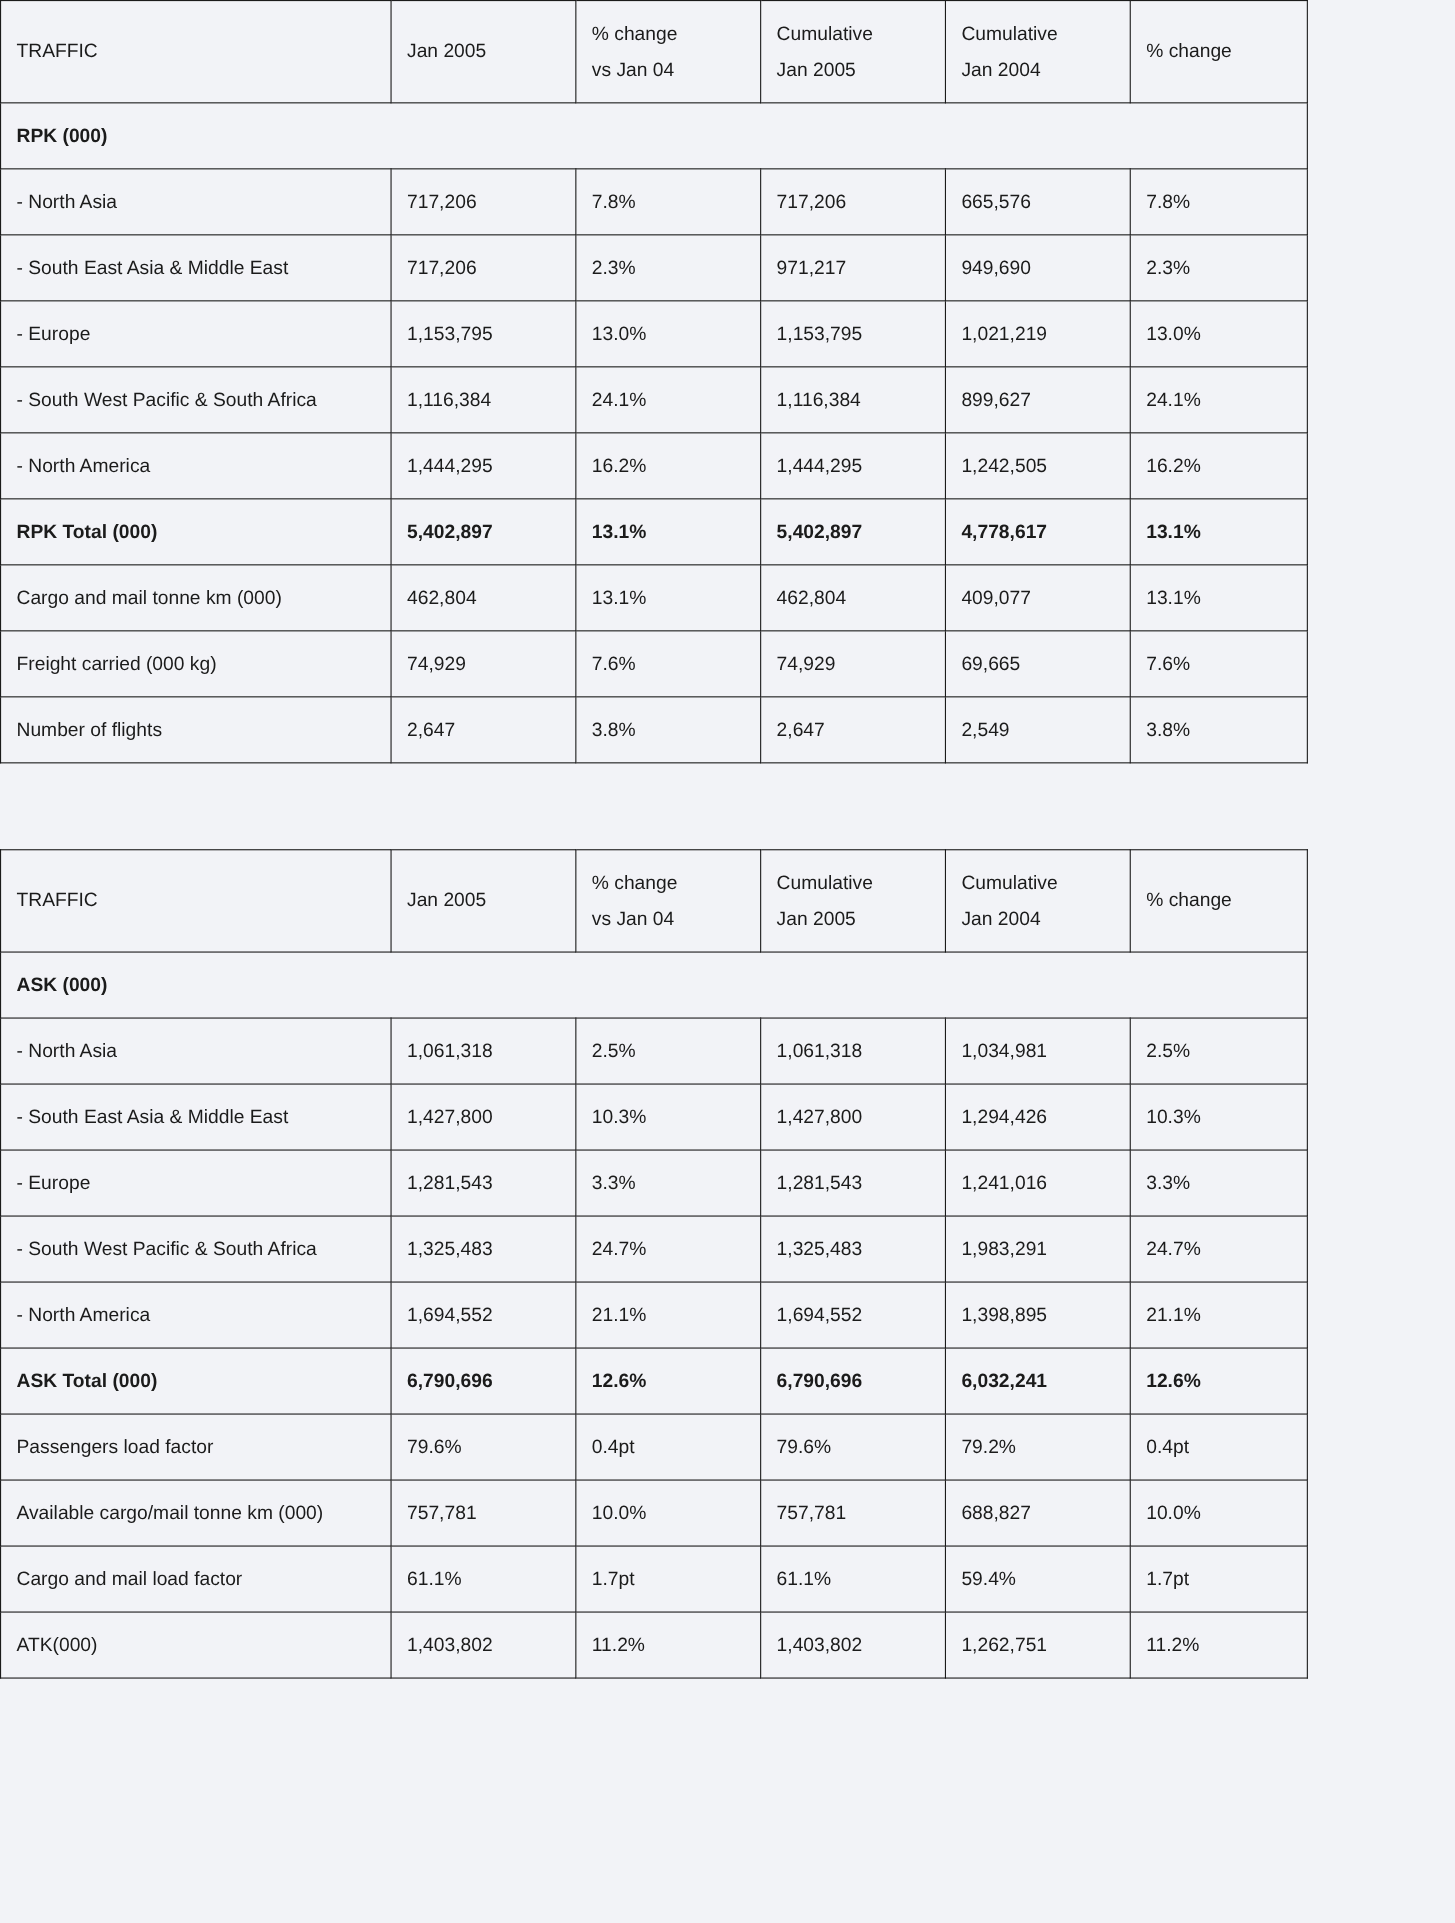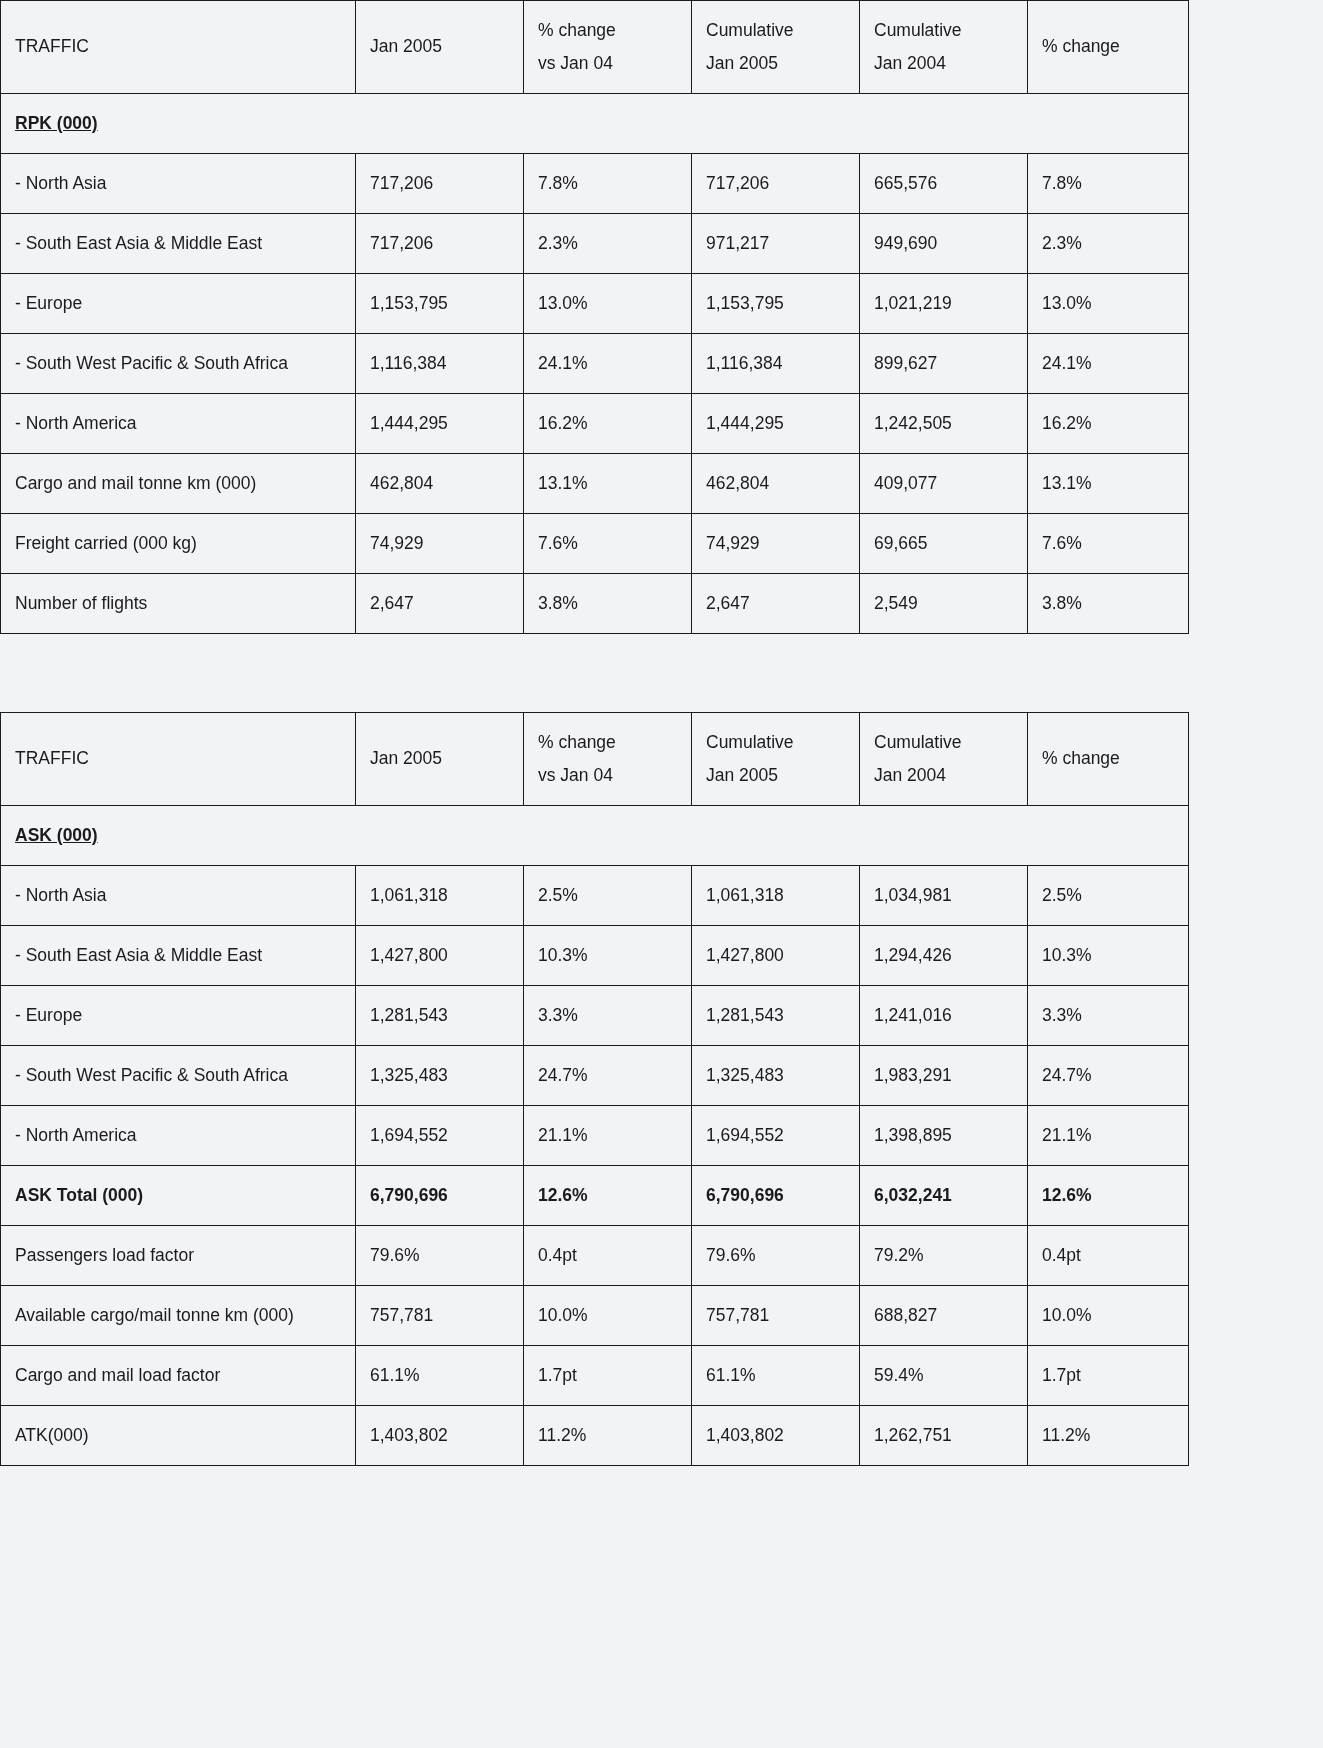--- a/index.html
+++ b/index.html
@@ -51,21 +51,20 @@
 
   tr.header-row td { height: 93px; vertical-align: middle; }
   .hdr-line { display: block; }
   .hdr-line + .hdr-line { margin-top: 9px; }
 
   tr.section-row td {
     height: 60px;
     font-weight: bold;
     border-left: 1px solid #1b1b1b;
     border-right: 1px solid #1b1b1b;
-    text-decoration: underline;
   }
   tr.data-row td { height: 60px; }
   tr.total-row td { font-weight: bold; height: 60px; }
 
   .table-gap { height: 78px; }
 </style>
 </head>
 <body>
 
 <div class="page">
@@ -136,20 +135,28 @@
             <td>899,627</td>
             <td>24.1%</td>
           </tr>
           <tr class="data-row">
             <td>- North America</td>
             <td>1,444,295</td>
             <td>16.2%</td>
             <td>1,444,295</td>
             <td>1,242,505</td>
             <td>16.2%</td>
+          </tr>
+          <tr class="total-row">
+            <td>RPK Total (000)</td>
+            <td>5,402,897</td>
+            <td>13.1%</td>
+            <td>5,402,897</td>
+            <td>4,778,617</td>
+            <td>13.1%</td>
           </tr>
           <tr class="data-row">
             <td>Cargo and mail tonne km (000)</td>
             <td>462,804</td>
             <td>13.1%</td>
             <td>462,804</td>
             <td>409,077</td>
             <td>13.1%</td>
           </tr>
           <tr class="data-row">

